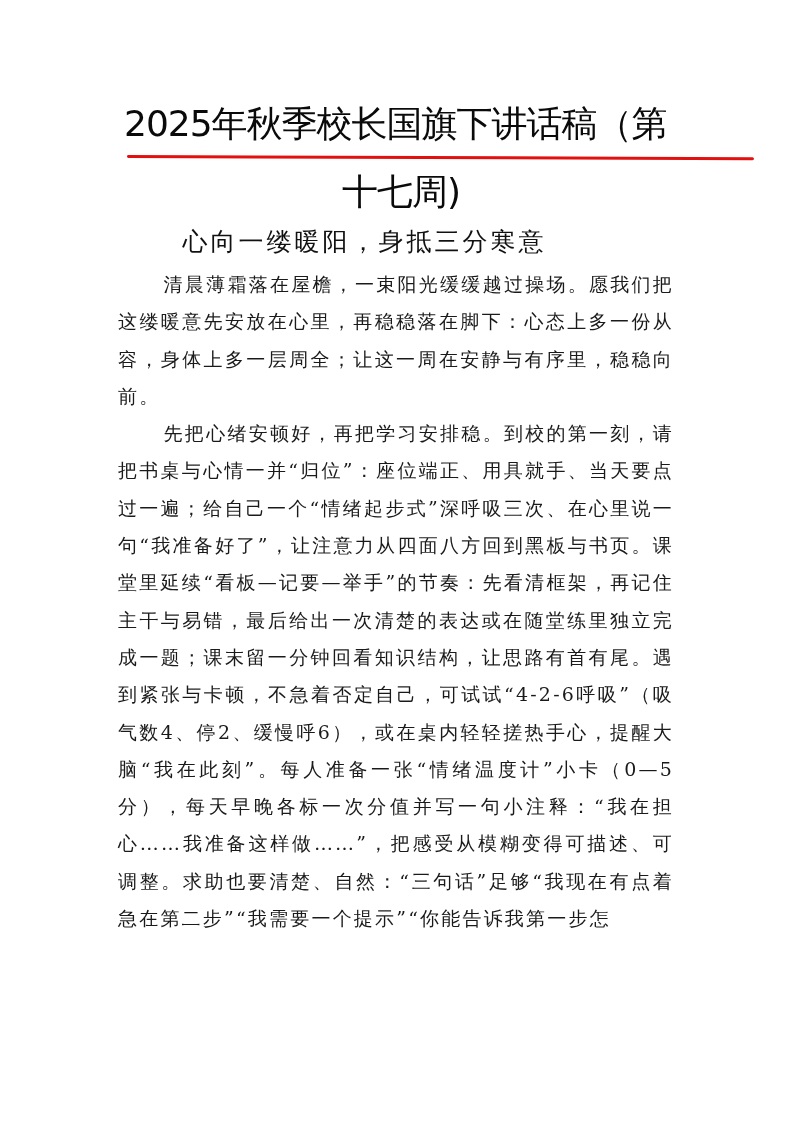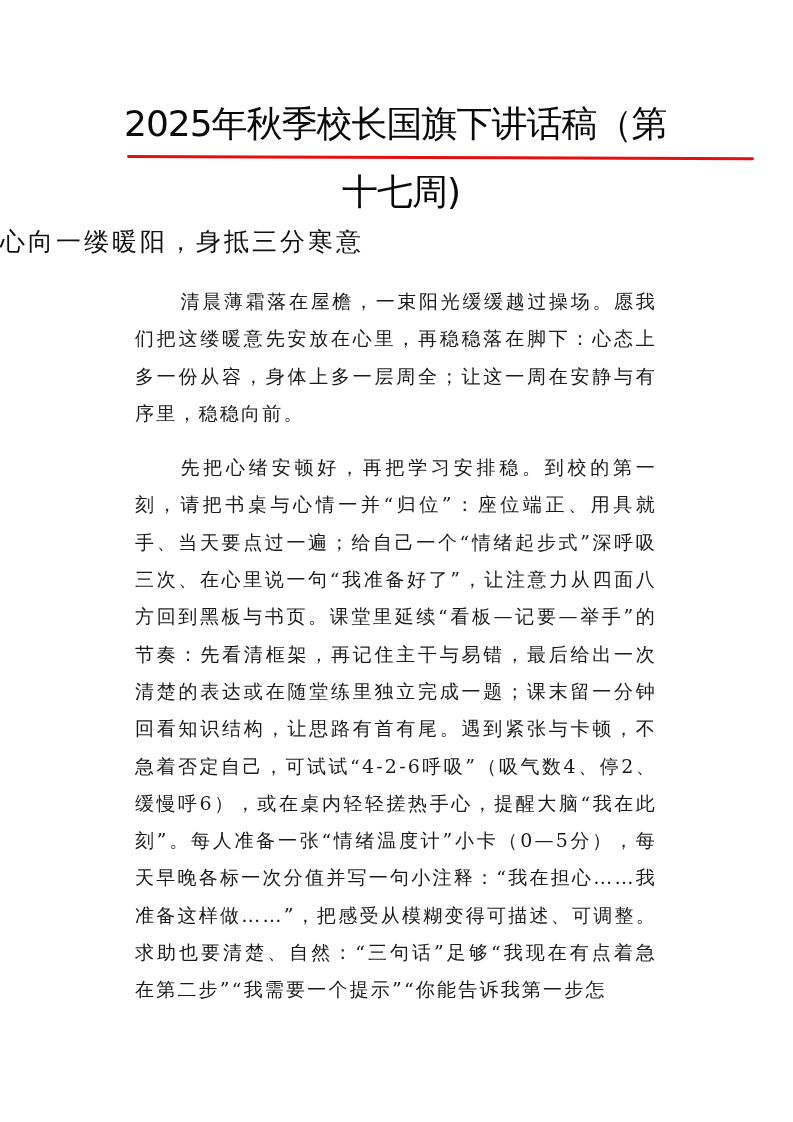--- a/index.html
+++ b/index.html
@@ -55,41 +55,42 @@
       background: #e31010;
       transform: rotate(0.2deg);
       transform-origin: left center;
       border-radius: 2px;
     }
     .subtitle {
       position: absolute;
       left: 0;
       top: 224px;
       width: 729px;
+      text-align: center;
       font-family: "DejaVu Serif", "Liberation Serif", serif;
       font-size: 25px;
       line-height: 36px;
       letter-spacing: 3px;
       color: #111;
       box-sizing: border-box;
     }
     .body-text {
       position: absolute;
       left: 118px;
       top: 266px;
       width: 556px;
       font-family: "DejaVu Serif", "Liberation Serif", serif;
       font-size: 19px;
       line-height: 37.3px;
       letter-spacing: 2.2px;
       text-align: justify;
       color: #1a1a1a;
     }
     .body-text p {
-      margin: 17px;
+      margin: 0;
       text-indent: 2.4em;
     }
   </style>
 </head>
 <body>
 
 <div class="page">
   <div class="title-line1">2025年秋季校长国旗下讲话稿（第</div>
   <div class="red-rule"></div>
   <div class="title-line2">十七周)</div>

